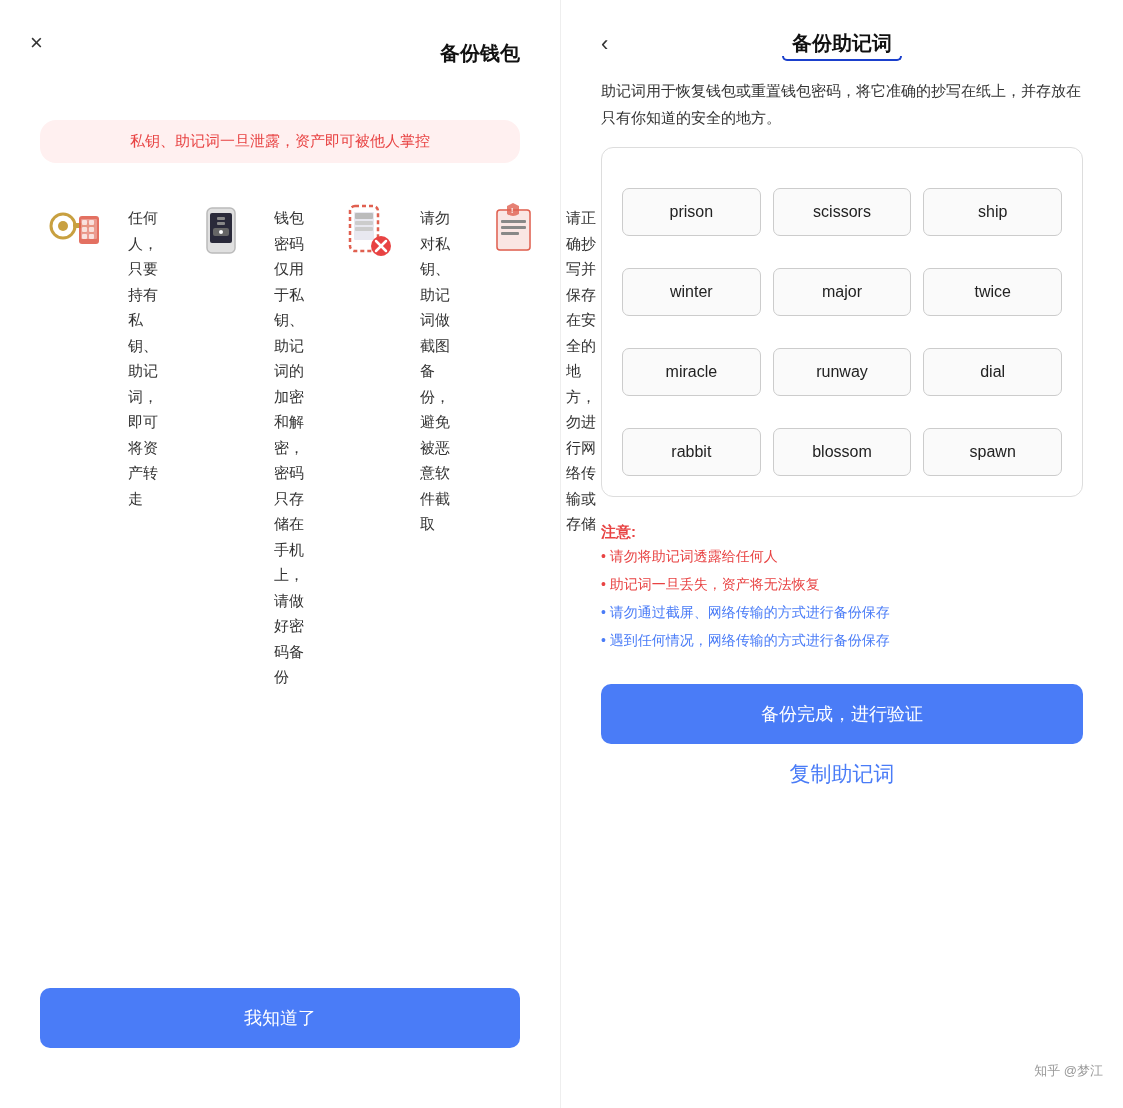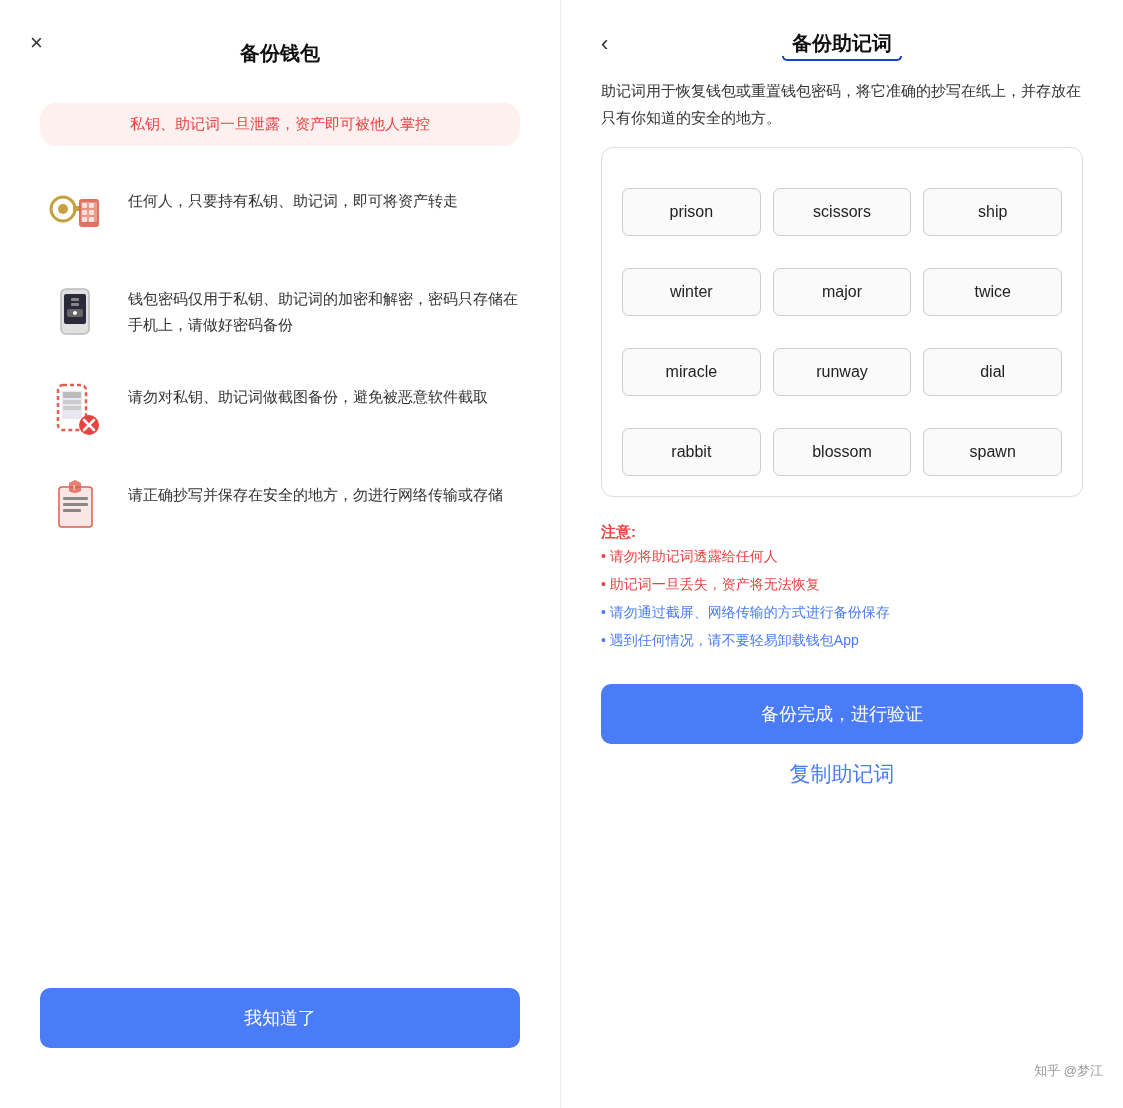--- a/index.html
+++ b/index.html
@@ -25,45 +25,44 @@
       top: 30px;
       left: 30px;
       font-size: 22px;
       cursor: pointer;
       color: #333;
       background: none;
       border: none;
       font-weight: 300;
     }
     .left-title {
-      text-align: center;
+      text-align: right;
       font-size: 20px;
       font-weight: 600;
       color: #111;
-      margin-bottom: 36px;
+      margin-bottom: 53px;
     }
     .left-subtitle {
       font-size: 17px;
       font-weight: 600;
       color: #111;
       text-align: center;
       margin-bottom: 18px;
     }
     .warning-box {
       background: #fff0f0;
       border-radius: 16px;
       padding: 12px 20px;
       text-align: center;
       color: #e84343;
       font-size: 15px;
       margin-bottom: 32px;
     }
     .feature-list {
       display: flex;
-      flex-direction: column;
       gap: 28px;
     }
     .feature-item {
       display: flex;
       align-items: flex-start;
       gap: 18px;
     }
     .feature-icon {
       width: 70px;
       height: 70px;
@@ -315,20 +314,20 @@
       <div class="mnemonic-word">blossom</div>
       <div class="mnemonic-word">spawn</div>
     </div>
 
   <div class="notes-section">
     <div class="notes-title">注意:</div>
 
   <div class="note-item">• 请勿将助记词透露给任何人</div>
       <div class="note-item">• 助记词一旦丢失，资产将无法恢复</div>
       <div class="note-item blue">• 请勿通过截屏、网络传输的方式进行备份保存</div>
-      <div class="note-item blue">• 遇到任何情况，请不要轻易卸载钱包App</div>
+      <div class="note-item blue">• 遇到任何情况，网络传输的方式进行备份保存</div>
     </div>
 
   <button class="right-main-btn">备份完成，进行验证</button>
   <div class="copy-link">复制助记词</div>
 
   <div class="watermark">知乎 @梦江</div>
 </div>
 
 </body></html>

